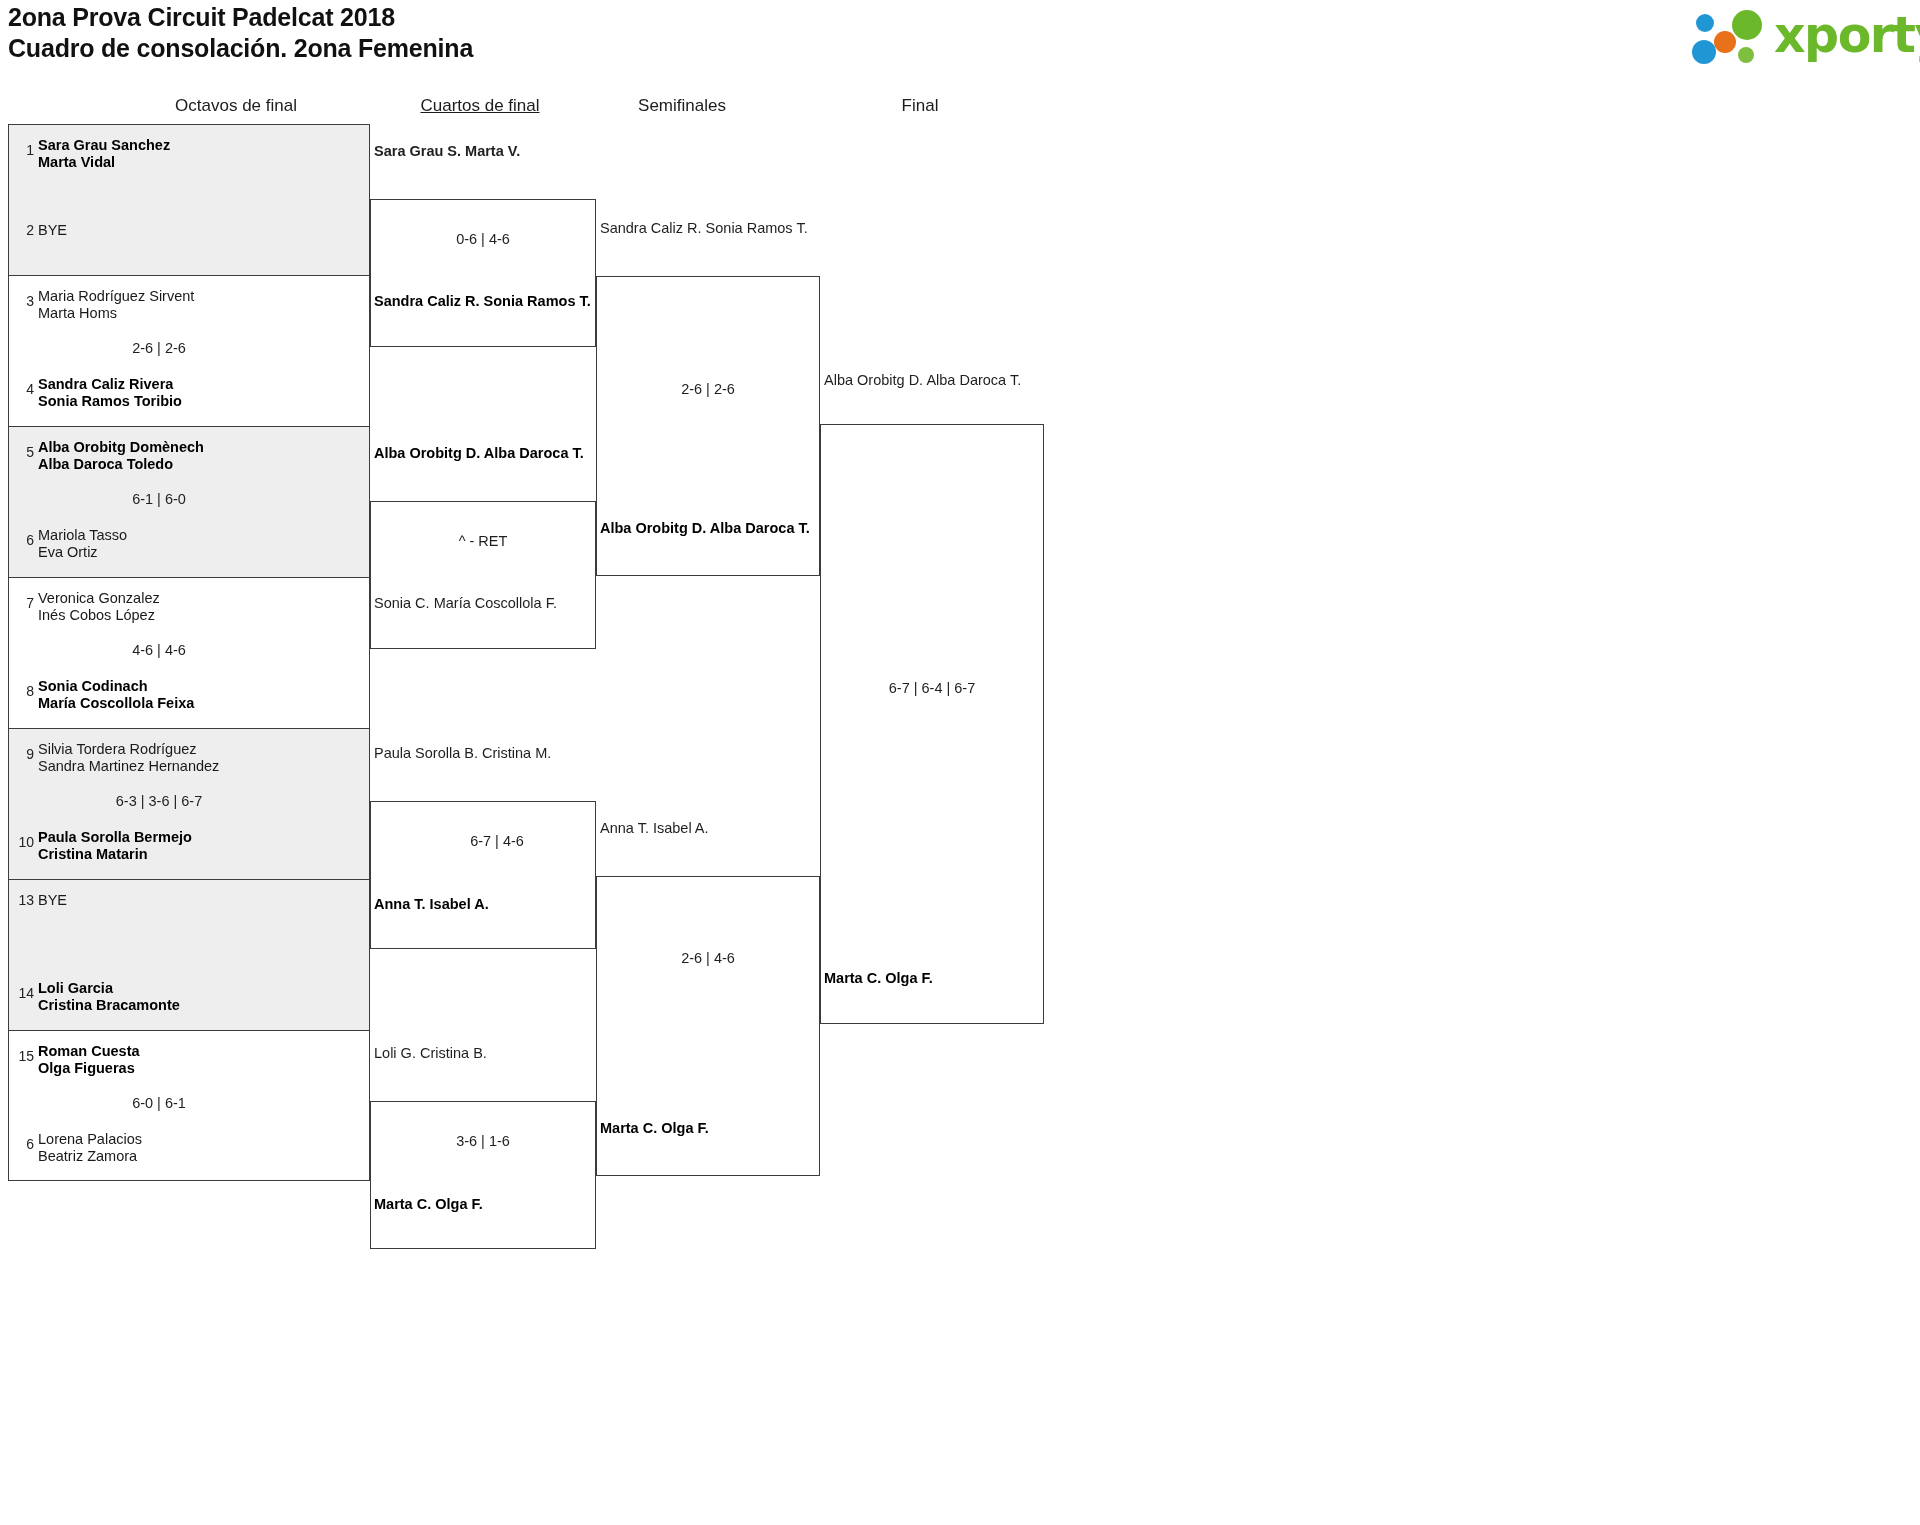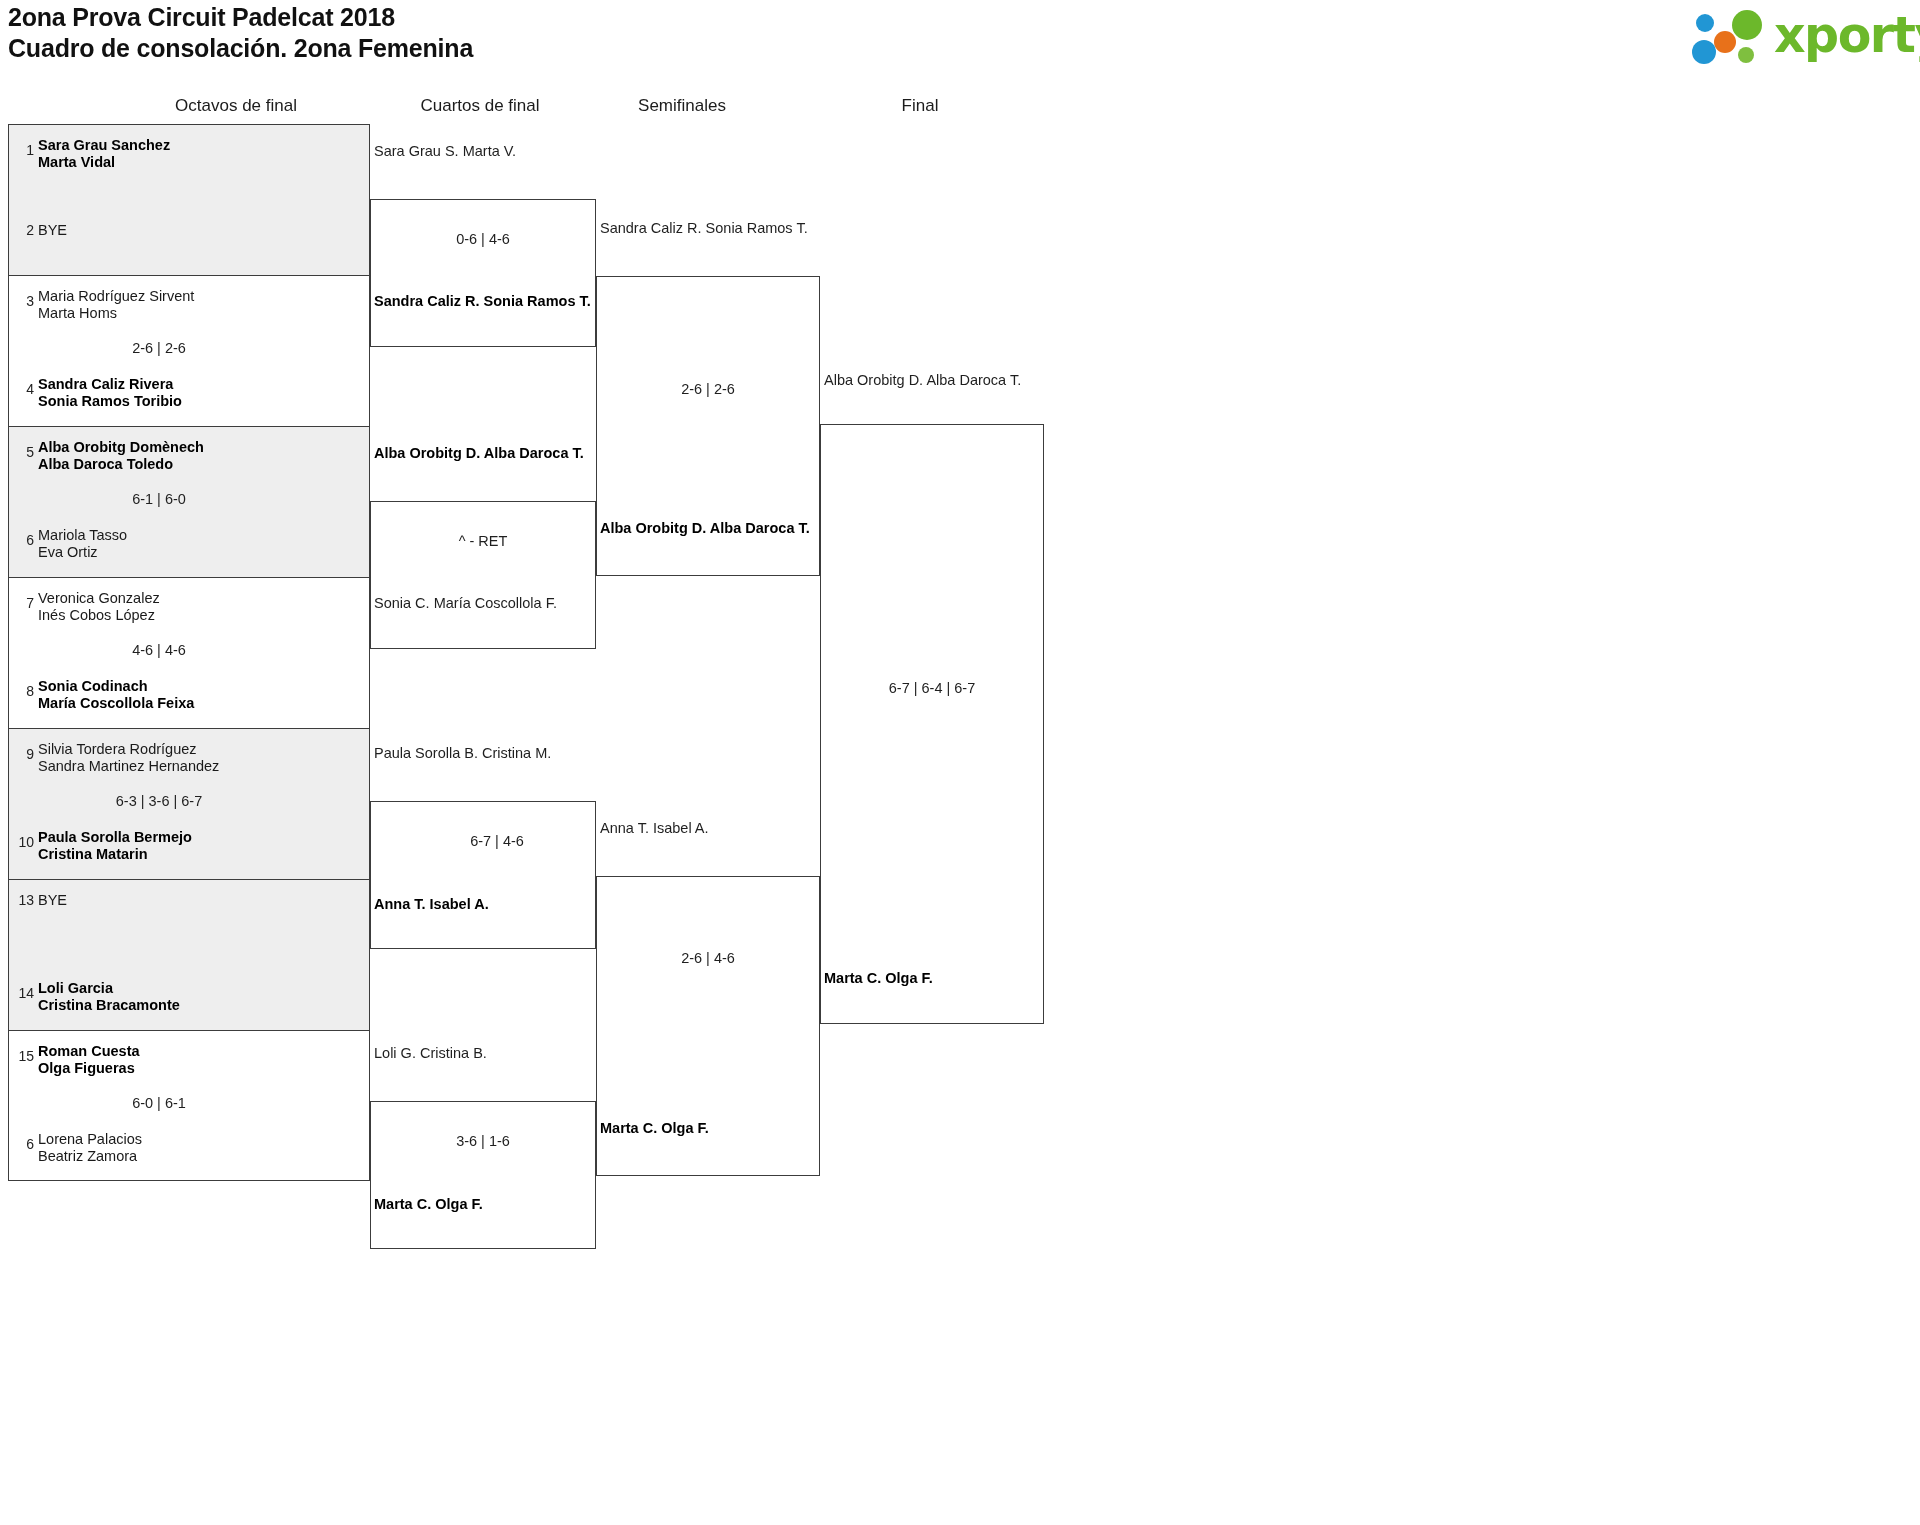--- a/index.html
+++ b/index.html
@@ -135,21 +135,21 @@
       <div class="dot" style="left:42px; top:2px;  width:30px; height:30px; background:#6CB82B;"></div>
       <div class="dot" style="left:6px;  top:6px;  width:18px; height:18px; background:#2196D4;"></div>
       <div class="dot" style="left:24px; top:23px; width:22px; height:22px; background:#E8711A;"></div>
       <div class="dot" style="left:2px;  top:32px; width:24px; height:24px; background:#2196D4;"></div>
       <div class="dot" style="left:48px; top:39px; width:16px; height:16px; background:#7FBF3F;"></div>
     </div>
     <div class="logo-word">xporty</div>
   </div>
 
   <div class="round-header" style="left:96px;  top:96px; width:280px;">Octavos de final</div>
-  <div class="round-header" style="left:360px; top:96px; width:240px;">Cuartos de final</div>
+  <div class="round-header" style="left:360px; top:96px; width:240px;text-decoration:underline;">Cuartos de final</div>
   <div class="round-header" style="left:572px; top:96px; width:220px;">Semifinales</div>
   <div class="round-header" style="left:830px; top:96px; width:180px;">Final</div>
 
   <div class="r1-col">
 
     <div class="r1-pair shaded">
       <span class="seed-num seed-top">1</span>
       <span class="team win r1-top">
         <span class="ln">Sara Grau Sanchez</span>
         <span class="ln">Marta Vidal</span>
@@ -241,21 +241,21 @@
       <span class="team r1-bot">
         <span class="ln">Lorena Palacios</span>
         <span class="ln">Beatriz Zamora</span>
       </span>
       <span class="r1-score">6-0 | 6-1</span>
     </div>
 
   </div>
 
   <div class="rbox" style="left:370px; top:199px; width:226px; height:148px;"></div>
-  <div class="rname" style="left:374px; top:143px;">
+  <div class="rname" style="left:374px; top:143px;font-weight:bold;">
     <span class="ln">Sara Grau S.</span>
     <span class="ln">Marta V.</span>
   </div>
   <div class="rscore" style="left:370px; top:231px; width:226px;">0-6 | 4-6</div>
   <div class="rname win" style="left:374px; top:293px;">
     <span class="ln">Sandra Caliz R.</span>
     <span class="ln">Sonia Ramos T.</span>
   </div>
 
   <div class="rbox" style="left:370px; top:501px; width:226px; height:148px;"></div>

